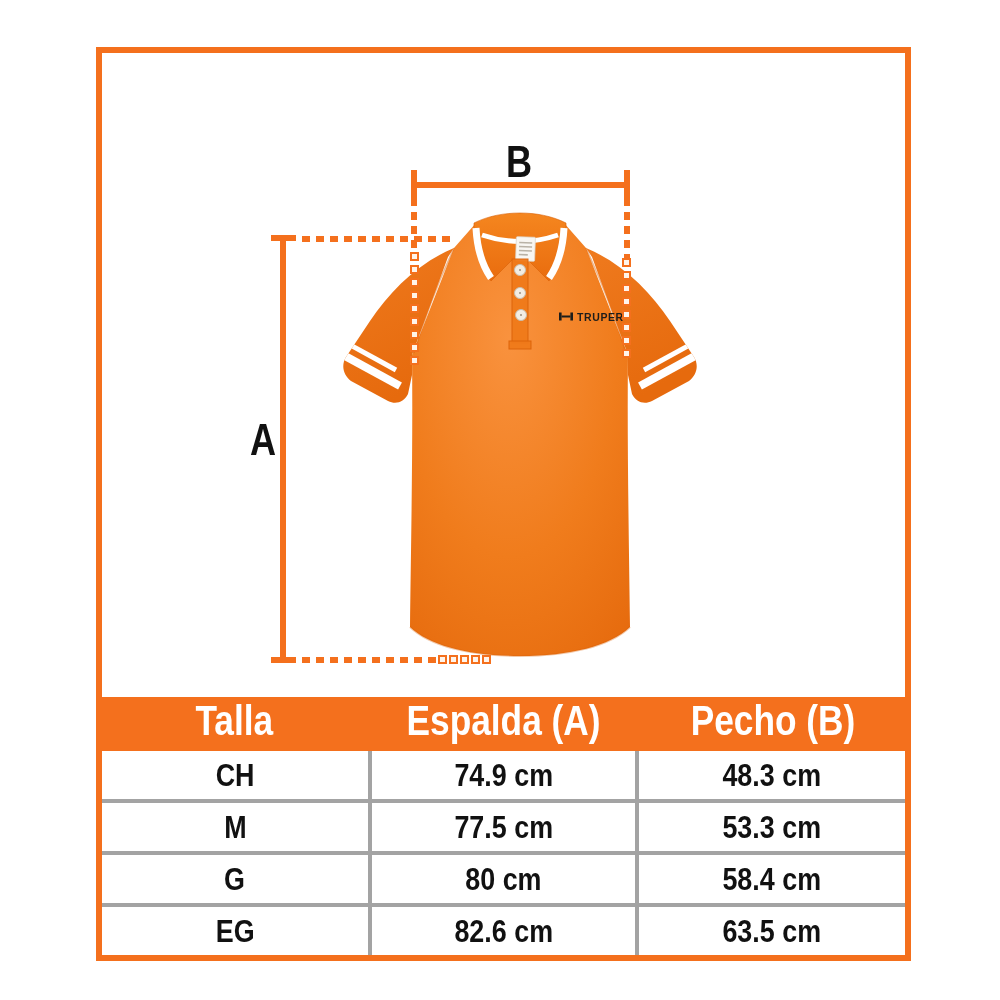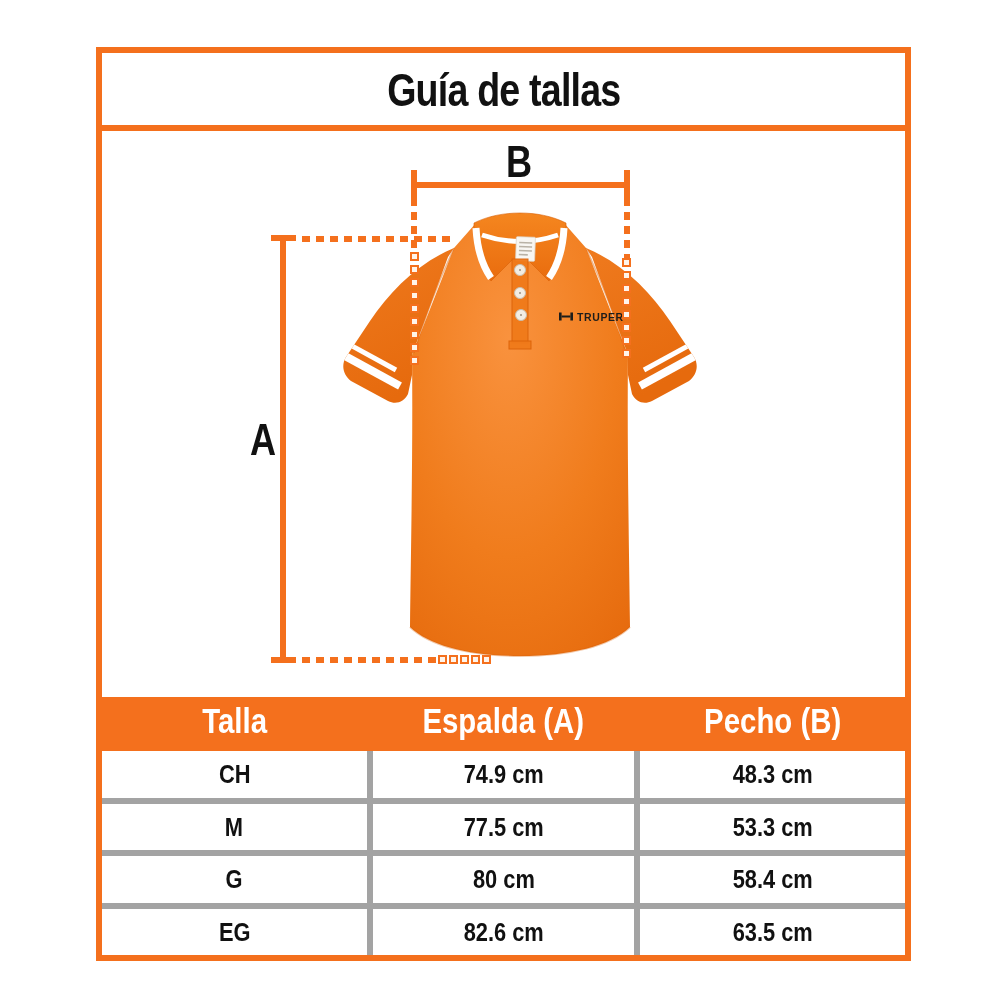--- a/index.html
+++ b/index.html
@@ -3,42 +3,39 @@
 <meta charset="utf-8">
 <style>
   html,body{margin:0;padding:0;background:#ffffff;}
   body{width:1000px;height:1000px;position:relative;font-family:"Liberation Sans",sans-serif;overflow:hidden;}
   .frame{position:absolute;left:96px;top:47px;width:815px;height:914px;border:6px solid #F4701D;box-sizing:border-box;background:#ffffff;}
   .title-box{position:absolute;left:0;top:0;width:100%;height:72px;border-bottom:6px solid #F4701D;box-sizing:content-box;display:flex;align-items:center;justify-content:center;}
   .title-text{font-size:47px;font-weight:bold;color:#111;letter-spacing:-1px;display:inline-block;transform:scaleX(0.8);white-space:nowrap;}
   .condensed{display:inline-block;transform:scaleX(0.84);white-space:nowrap;}
   
   .size-table{position:absolute;left:0;bottom:0;width:100%;height:258px;border-collapse:collapse;table-layout:fixed;}
-  .size-table th{background:#F4701D;color:#fff;font-size:35px;font-weight:bold;height:48px;padding:0;border:6px solid #F4701D;}
-  .size-table td{background:#fff;color:#111;font-size:26px;font-weight:bold;text-align:center;height:36px;padding:0;border:6px solid #a3a3a3;}
+  .size-table th{background:#F4701D;color:#fff;font-size:42px;font-weight:bold;height:48px;padding:0;border:6px solid #F4701D;}
+  .size-table td{background:#fff;color:#111;font-size:32px;font-weight:bold;text-align:center;height:36px;padding:0;border:4px solid #a3a3a3;}
   .size-table th:first-child,.size-table td:first-child{border-left:0;}
   .size-table th:last-child,.size-table td:last-child{border-right:0;text-align:center;}
   .size-table tr:last-child td{border-bottom:0;}
   .size-table th{border-top:0;}
   
   .mk{position:absolute;background:#F4701D;}
   .dash-h{position:absolute;height:6px;background:repeating-linear-gradient(90deg,#F4701D 0 8px,transparent 8px 14px);}
   .dash-v{position:absolute;width:6px;background:repeating-linear-gradient(180deg,#F4701D 0 8px,transparent 8px 14px);}
   .m-label{position:absolute;font-size:44px;font-weight:bold;color:#111;text-align:center;transform:scaleX(0.82);}
   .sq-col{position:absolute;display:flex;flex-direction:column;gap:4px;}
   .sq-row{position:absolute;display:flex;flex-direction:row;gap:2px;}
   .sq-col i,.sq-row i{display:block;width:5px;height:5px;border:2px solid #F4701D;background:#FFF4EA;}
 </style>
 </head>
 <body>
 
 <div class="frame">
-  <div class="title-box">
-    <span class="title-text">Guía de tallas</span>
-  </div>
 
   <table class="size-table">
     <thead>
       <tr>
         <th><span class="condensed">Talla</span></th>
         <th><span class="condensed">Espalda (A)</span></th>
         <th><span class="condensed">Pecho (B)</span></th>
       </tr>
     </thead>
     <tbody>

